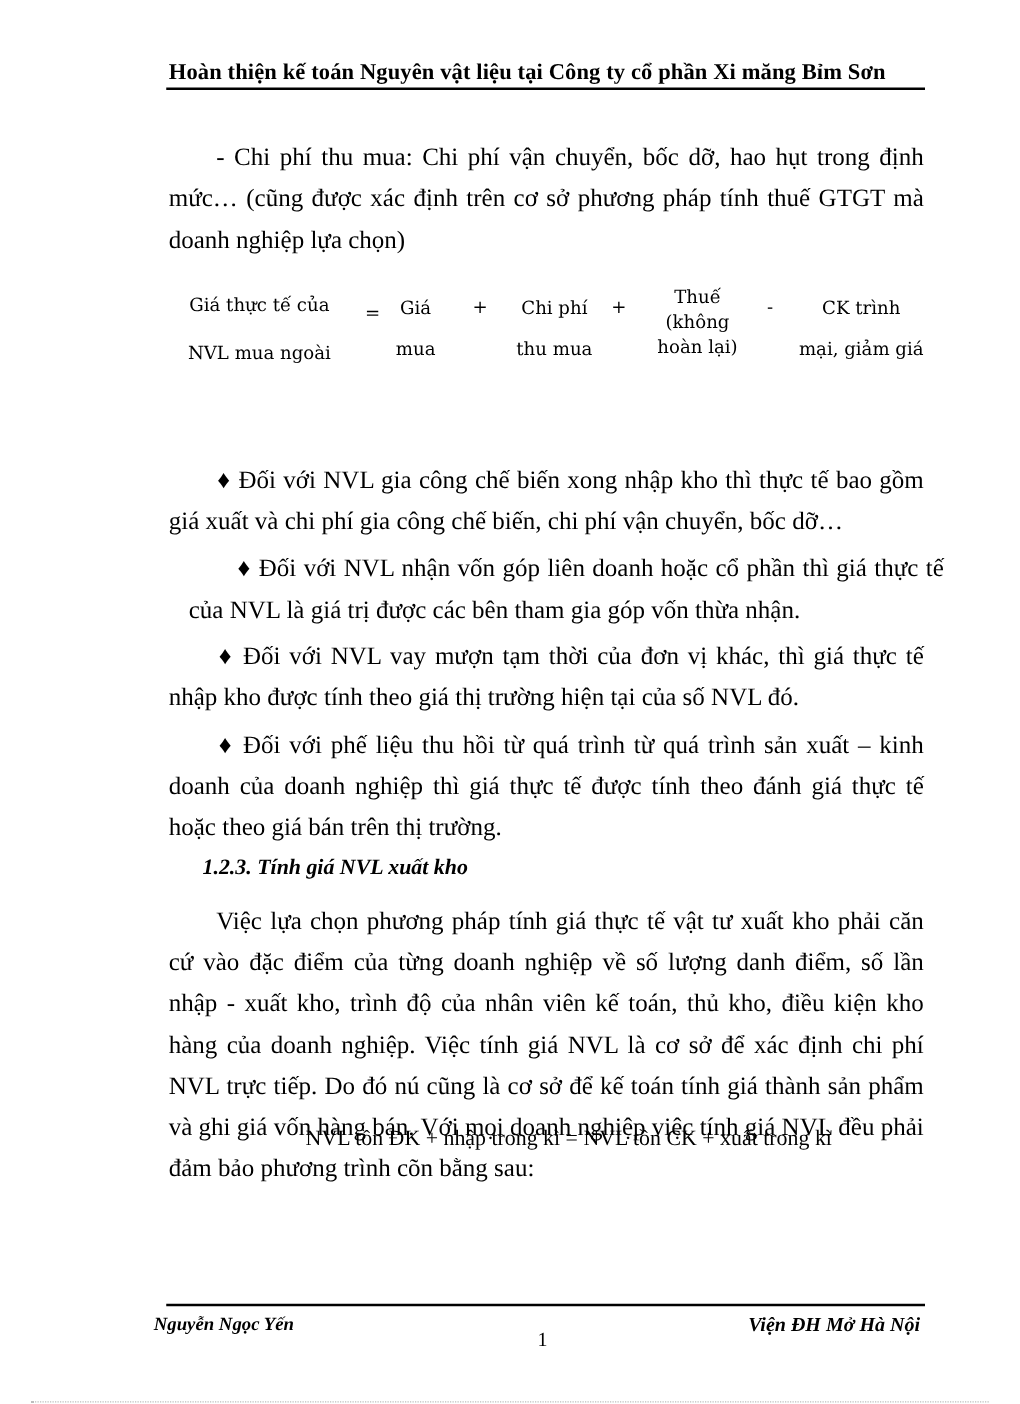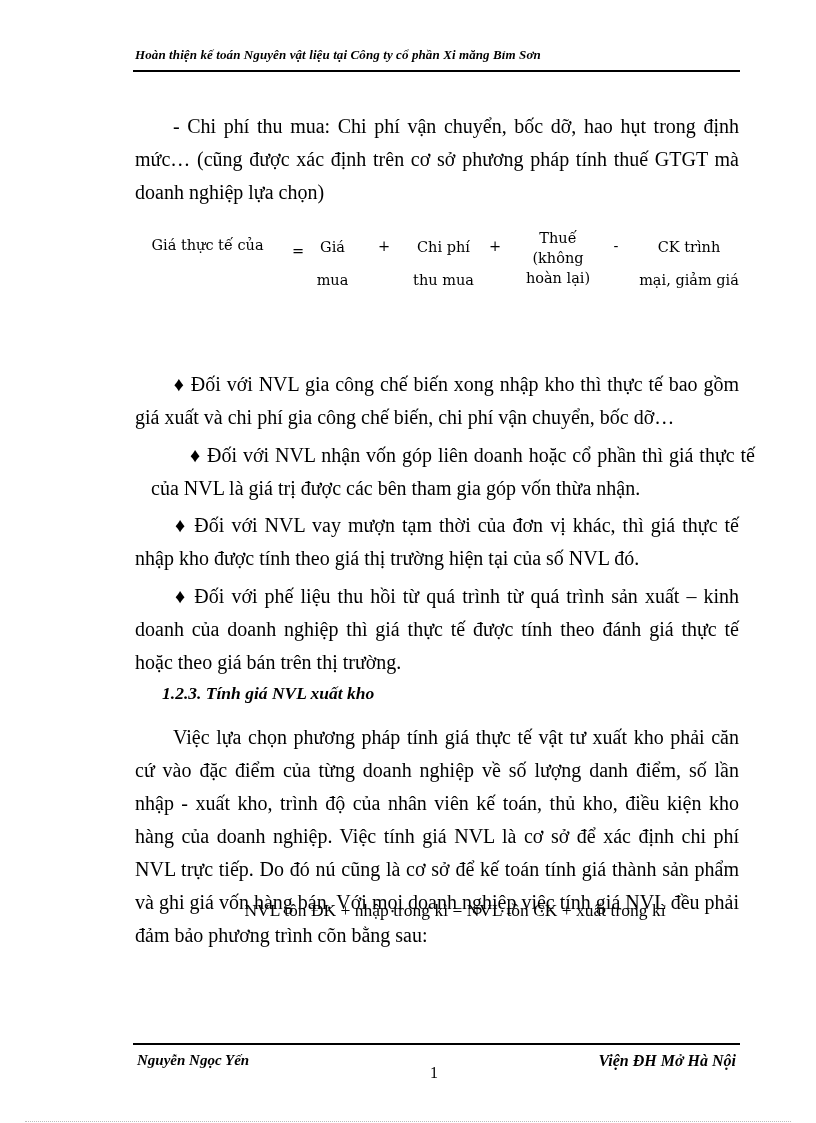--- a/index.html
+++ b/index.html
@@ -2,21 +2,21 @@
 <html><head>
   <meta charset="utf-8">
   <style>
     html, body { margin: 0; padding: 0; background: #ffffff; }
     body {
       width: 816px; height: 1123px; position: relative; overflow: hidden;
       font-family: "Liberation Serif", "DejaVu Serif", serif; color: #000;
     }
     .header-text {
       position: absolute; left: 135px; top: 47px;
-      font-style: italic; font-weight: bold; font-size: 13px; letter-spacing: 0.1px;
+      font-weight: bold; font-size: 18px; letter-spacing: 0.1px;
     }
     .header-rule {
       position: absolute; left: 133px; top: 70px; width: 607px; height: 2px; background: #000;
     }
     .para {
       position: absolute; left: 135px; width: 604px;
       font-size: 20px; line-height: 33px; text-align: justify;
     }
     .para .indent { display: inline-block; width: 38px; }
     .formula { position: absolute; font-family: "DejaVu Serif", serif; font-size: 14.5px; text-align: center; }
@@ -26,21 +26,21 @@
     }
     .equation {
       position: absolute; left: 0; width: 816px; top: 900px; text-align: center;
       font-size: 17.5px;
     }
     .equation span { position: relative; left: 47px; }
     .footer-rule {
       position: absolute; left: 133px; top: 1043px; width: 607px; height: 2px; background: #000;
     }
     .footer-left {
-      position: absolute; left: 137px; top: 1052px;
+      position: absolute; left: 123px; top: 1052px;
       font-style: italic; font-weight: bold; font-size: 15px;
     }
     .footer-right {
       position: absolute; right: 80px; top: 1052px;
       font-style: italic; font-weight: bold; font-size: 16px;
     }
     .page-number {
       position: absolute; left: 430px; top: 1064px; font-size: 16px;
     }
     .page-break {
@@ -56,20 +56,21 @@
   <div class="header-rule"></div>
 </div>
 
 <div class="para" style="top:110px;">
   <span class="indent"></span><span>- Chi phí thu mua: Chi phí vận chuyển, bốc dỡ, hao hụt trong định mức… (cũng được xác định trên cơ sở phương pháp tính thuế GTGT mà doanh nghiệp lựa chọn)</span>
 </div>
 
 <div>
   <div class="formula" style="left:140px; top:226px; width:135px; line-height:38px;">
     <div>Giá thực tế của</div>
+    <div>NVL mua ngoài</div>
   </div>
   <div class="formula" style="left:289px; top:243px; width:18px;">=</div>
   <div class="formula" style="left:310px; top:231px; width:45px; line-height:33px;">
     <div>Giá</div>
     <div>mua</div>
   </div>
   <div class="formula" style="left:376px; top:238px; width:16px;">+</div>
   <div class="formula" style="left:406px; top:231px; width:75px; line-height:33px;">
     <div>Chi phí</div>
     <div>thu mua</div>

